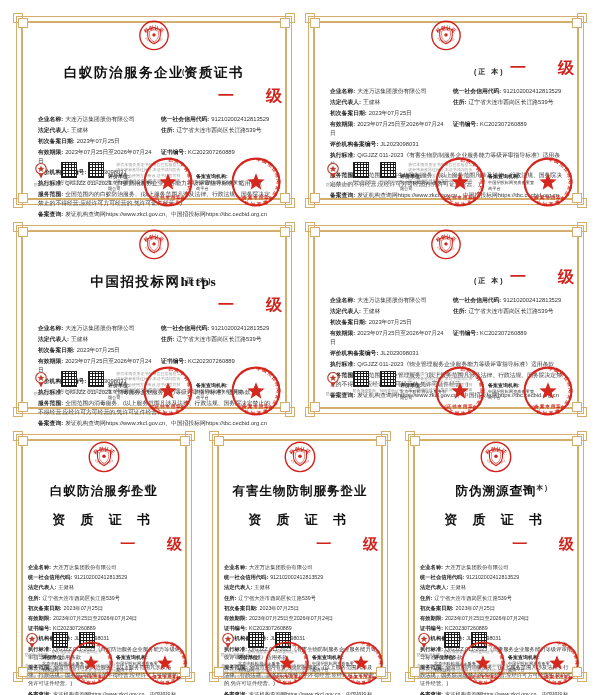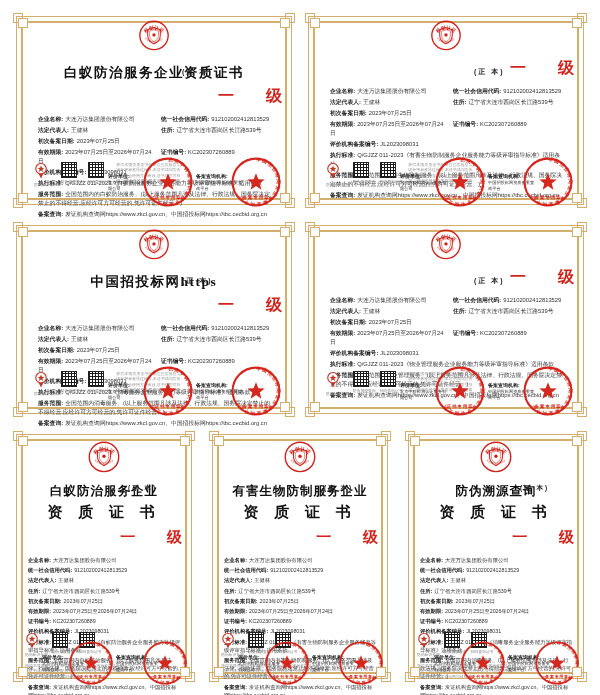--- a/index.html
+++ b/index.html
@@ -51,21 +51,21 @@
     font-size:7px;font-weight:700;letter-spacing:2px;white-space:nowrap;
   }
   .portrait .copy-label{top:44px;transform:translateX(24px);font-size:6.5px}
 
   .title{
     text-align:center;font-weight:800;color:#111;
     font-family:"Liberation Serif","DejaVu Serif",serif;
   }
   .landscape .title.l1{margin-top:10px;font-size:13.5px;letter-spacing:1.5px}
   .portrait .title.l1{margin-top:7px;font-size:12.5px;letter-spacing:1px}
-  .portrait .title.l2{margin-top:3px;font-size:15px;letter-spacing:6px}
+  .portrait .title.l2{margin-top:11px;font-size:13px;letter-spacing:6px}
 
   .grade{
     text-align:right;color:var(--red);font-weight:800;
     font-family:"Liberation Serif","DejaVu Serif",serif;
   }
   .landscape .grade{margin-top:4px;font-size:16px;letter-spacing:14px;padding-left:14px}
   .portrait .grade{margin-top:6px;font-size:15px;letter-spacing:14px;padding-left:14px}
 
   .fields{line-height:1.55}
   .landscape .fields{margin:8px 26px 0;font-size:5.8px}

